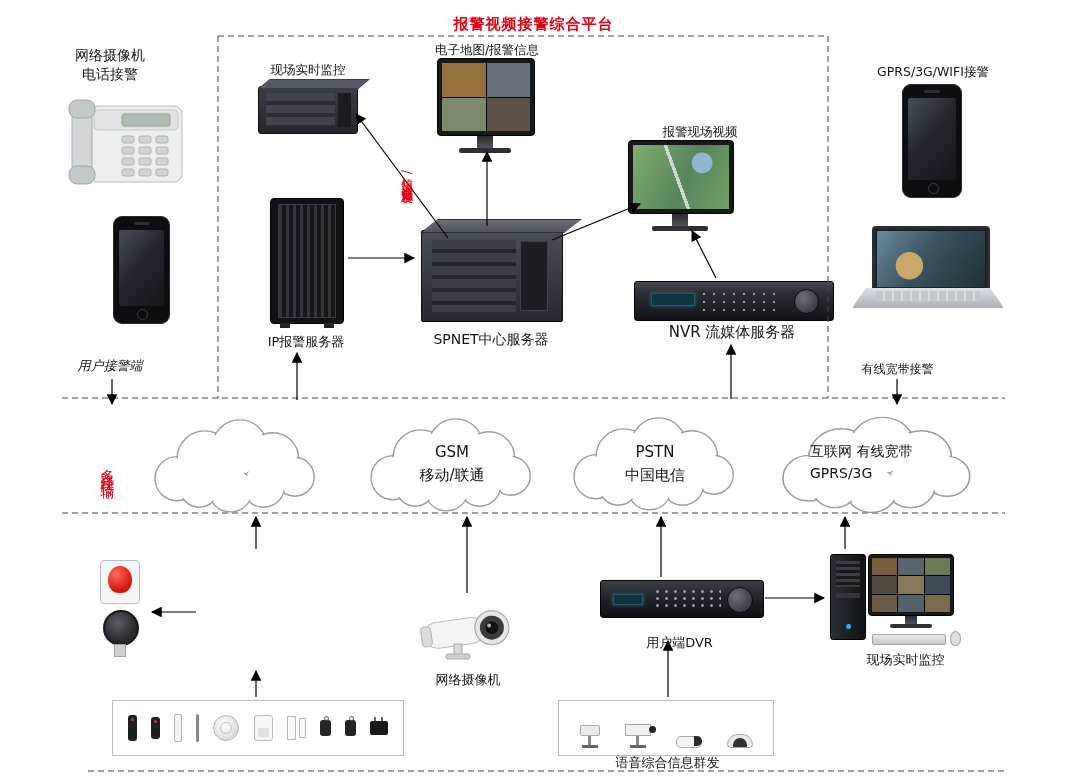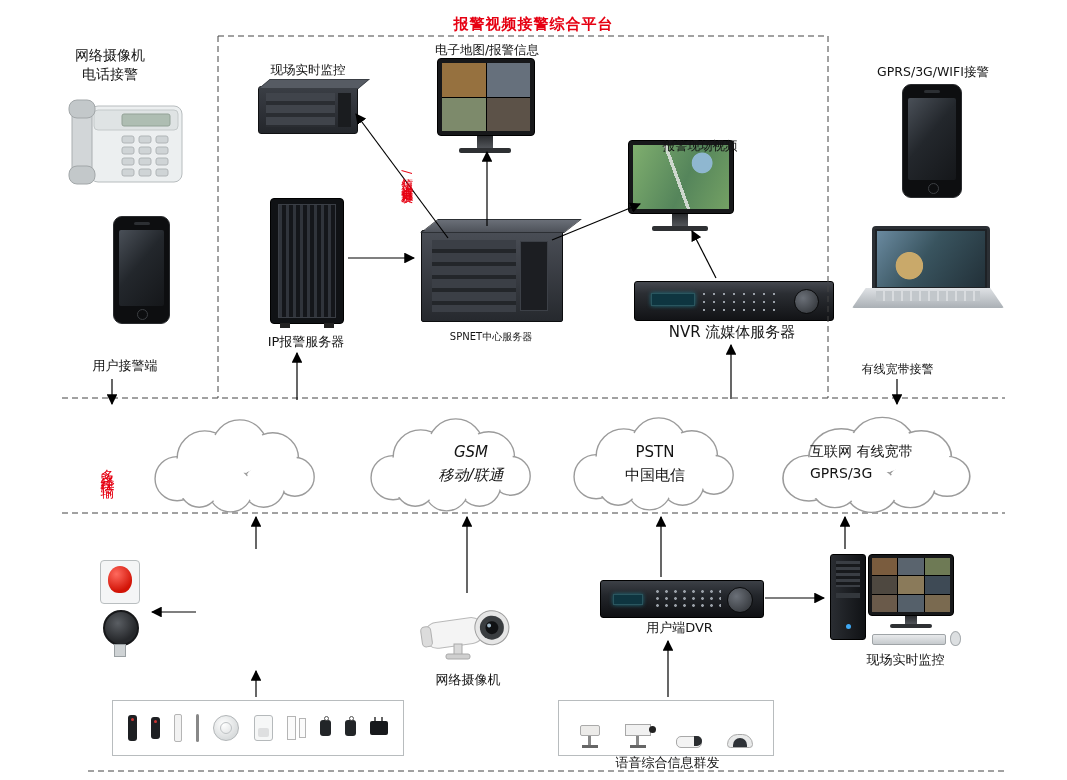--- a/index.html
+++ b/index.html
@@ -193,47 +193,47 @@
       <line x1="765" y1="598" x2="824" y2="598" marker-end="url(#arw)"></line>
     </g>
   </svg>
 
   <div class="lbl red" style="left:0;top:14px;width:1067px;font-size:15px;font-weight:bold;letter-spacing:1px;">报警视频接警综合平台</div>
 
   <div class="lbl" style="left:58px;top:46px;width:104px;font-size:14px;">
     <div>网络摄像机</div>
     <div>电话接警</div>
   </div>
-  <div class="lbl" style="left:70px;top:357px;width:110px;">用户接警端</div>
+  <div class="lbl" style="left:55px;top:357px;width:110px;font-style:italic;">用户接警端</div>
   <div class="lbl" style="left:252px;top:62px;width:112px;font-size:12.5px;">现场实时监控</div>
   <div class="lbl" style="left:420px;top:42px;width:134px;font-size:12.5px;">电子地图/报警信息</div>
-  <div class="lbl" style="left:645px;top:138px;width:110px;font-size:12.5px;">报警现场视频</div>
+  <div class="lbl" style="left:645px;top:124px;width:110px;font-size:12.5px;">报警现场视频</div>
   <div class="lbl red vert" style="left:399px;top:110px;height:132px;font-size:12px;letter-spacing:1px;">短信/语音综合信息群发</div>
   <div class="lbl" style="left:250px;top:333px;width:112px;">IP报警服务器</div>
-  <div class="lbl" style="left:412px;top:330px;width:158px;font-size:10px;text-align:center;">SPNET中心服务器</div>
+  <div class="lbl" style="left:412px;top:330px;width:158px;font-size:14px;text-align:center;">SPNET中心服务器</div>
   <div class="lbl" style="left:642px;top:322px;width:180px;font-size:15px;">NVR 流媒体服务器</div>
   <div class="lbl" style="left:858px;top:64px;width:150px;font-size:12.5px;">GPRS/3G/WIFI接警</div>
   <div class="lbl" style="left:845px;top:361px;width:105px;font-size:12px;">有线宽带接警</div>
   <div class="lbl red vert" style="left:98px;top:420px;height:96px;font-size:14px;letter-spacing:4px;">多路经传输</div>
 
-  <div class="lbl" style="left:406px;top:441px;width:130px;font-size:15px;line-height:1.5;font-style:italic;">
+  <div class="lbl" style="left:387px;top:441px;width:130px;font-size:15px;line-height:1.5;">
     <div>GSM</div>
     <div>移动/联通</div>
   </div>
   <div class="lbl" style="left:590px;top:441px;width:130px;font-size:15px;line-height:1.5;">
     <div>PSTN</div>
     <div>中国电信</div>
   </div>
   <div class="lbl" style="left:800px;top:441px;width:160px;font-size:14px;line-height:1.55;text-align:left;padding-left:10px;">
     <div>互联网 有线宽带</div>
     <div>GPRS/3G</div>
   </div>
 
   <div class="lbl" style="left:418px;top:671px;width:100px;">网络摄像机</div>
-  <div class="lbl" style="left:612px;top:619px;width:135px;">用户端DVR</div>
+  <div class="lbl" style="left:612px;top:634px;width:135px;">用户端DVR</div>
   <div class="lbl" style="left:843px;top:651px;width:125px;">现场实时监控</div>
   <div class="lbl" style="left:590px;top:754px;width:155px;">语音综合信息群发</div>
 
   <svg class="dev" style="left:64px;top:94px;" width="122" height="96" viewBox="0 0 122 96">
     <rect x="26" y="12" width="92" height="76" rx="8" fill="#eceff0" stroke="#b7bcbe"></rect>
     <rect x="30" y="16" width="84" height="20" rx="4" fill="#dfe3e4" stroke="#c4c9ca"></rect>
     <rect x="58" y="20" width="48" height="12" rx="2" fill="#aebdb2" stroke="#93a297"></rect>
     <g fill="#cfd4d6" stroke="#b0b5b7">
       <rect x="58" y="42" width="12" height="7" rx="2"></rect>
         <rect x="75" y="42" width="12" height="7" rx="2"></rect>

